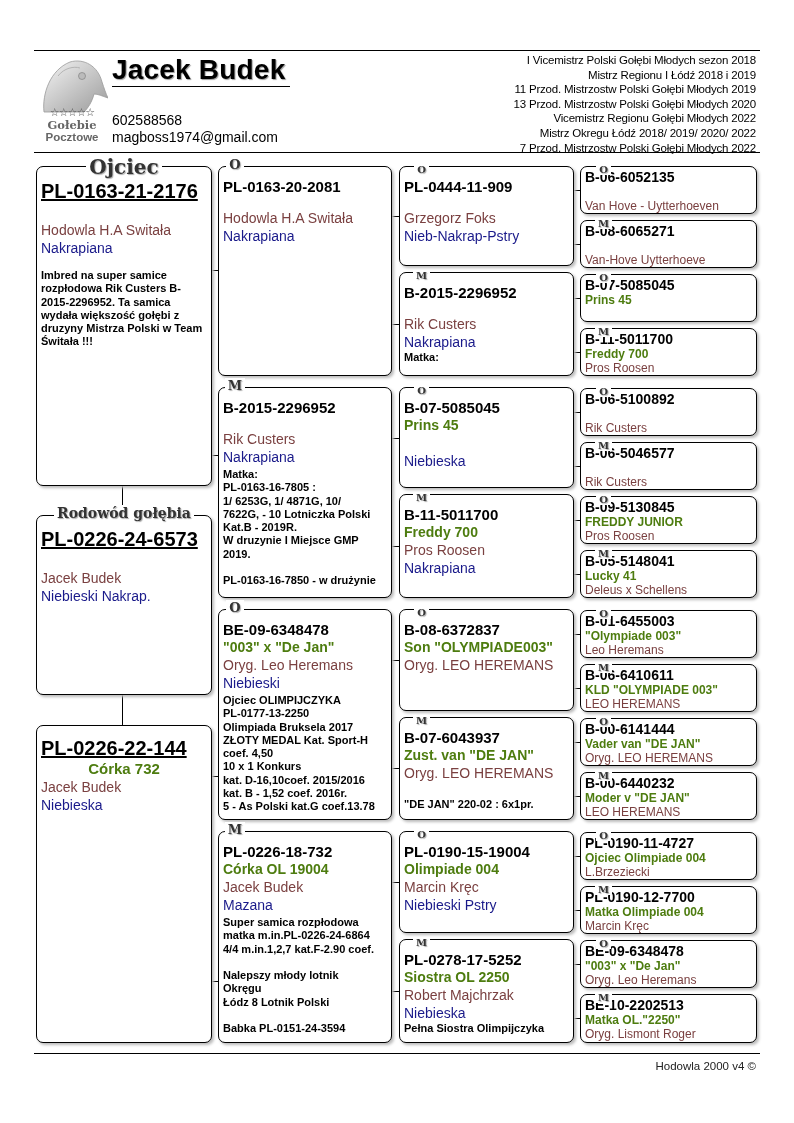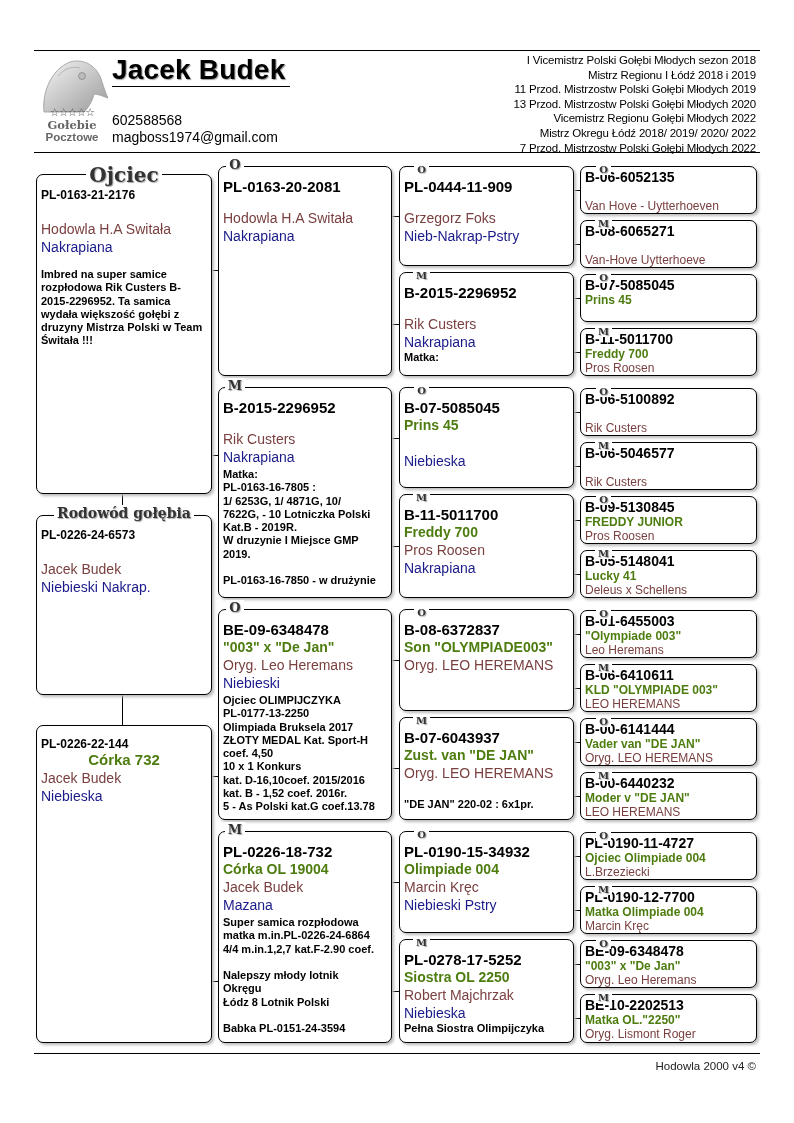--- a/index.html
+++ b/index.html
@@ -17,21 +17,21 @@
   .box { position:absolute; border:1.5px solid #000; border-radius:7px; box-sizing:border-box;
          box-shadow:2px 2px 3px #bbb; background:#fff; padding:0 4px; overflow:visible; }
   .legend { position:absolute; top:-12px; left:0; right:0; text-align:center; pointer-events:none; }
   .legend span { background:#fff; padding:0 3px; font-family:"DejaVu Serif", serif; font-weight:bold; color:#333; text-shadow:1px 1px 1px #aaa; }
   .lg-big span { font-size:20px; }
   .lg-mid span { font-size:14px; }
   .lg-small span { font-size:13px; }
   .lg-tiny { top:-8px; }
   .lg-tiny span { font-size:10px; }
   .ring { font-weight:bold; color:#000; }
-  .r-big { font-size:12px; margin-top:12px; }
+  .r-big { font-size:20px; margin-top:12px;text-decoration:underline; }
   .r-med { font-size:15px; margin-top:11px; }
   .r-sm { font-size:14px; margin-top:2px; }
   .nm { color:#4d7c0f;font-weight:bold; }
   .br { color:#7a4040; }
   .cl { color:#1a1a8a; }
   .t15 { font-size:15px; line-height:18px;text-align:center; }
   .t14 { font-size:14px; line-height:18px; }
   .t12 { font-size:12px; line-height:14px; }
   .notes { font-size:11px; font-weight:bold; line-height:13.3px; white-space:pre-line; }
   .footer { position:absolute; right:38px; top:1060px; font-size:11.5px; color:#222; }
@@ -100,21 +100,21 @@
 <div class="hline" style="left:574px;top:574px;width:6px;"></div>
 <div class="hline" style="left:574px;top:634px;width:6px;"></div>
 <div class="hline" style="left:574px;top:688px;width:6px;"></div>
 <div class="hline" style="left:574px;top:742px;width:6px;"></div>
 <div class="hline" style="left:574px;top:796px;width:6px;"></div>
 <div class="hline" style="left:574px;top:856px;width:6px;"></div>
 <div class="hline" style="left:574px;top:910px;width:6px;"></div>
 <div class="hline" style="left:574px;top:964px;width:6px;"></div>
 <div class="hline" style="left:574px;top:1018px;width:6px;"></div>
 
-<div class="box" style="left:36px;top:174px;width:176px;height:320px;">
+<div class="box" style="left:36px;top:166px;width:176px;height:320px;">
   <div class="legend lg-big"><span>Ojciec</span></div>
   <div class="ring r-big" style="margin-top:13px;">PL-0163-21-2176</div>
   <div class="br t14" style="margin-top:18px;">Hodowla H.A Switała</div>
   <div class="cl t14">Nakrapiana</div>
   <div class="notes" style="margin-top:12px;">Imbred na super samice rozpłodowa Rik Custers B-2015-2296952. Ta samica wydała większość gołębi z druzyny Mistrza Polski w Team Świtała !!!</div>
 </div>
 
 <div class="box" style="left:36px;top:515px;width:176px;height:180px;">
   <div class="legend lg-mid"><span>Rodowód gołębia</span></div>
   <div class="ring r-big">PL-0226-24-6573</div>
@@ -220,21 +220,21 @@
 </div>
 <div class="box" style="left:399px;top:717px;width:175px;height:103px;">
   <div class="legend lg-tiny" style="left:-130px;"><span>M</span></div>
   <div class="ring r-med">B-07-6043937</div>
   <div class="nm t14">Zust. van "DE JAN"</div>
   <div class="br t14">Oryg. LEO HEREMANS</div>
   <div class="notes" style="margin-top:16px;">"DE JAN" 220-02 : 6x1pr.</div>
 </div>
 <div class="box" style="left:399px;top:831px;width:175px;height:102px;">
   <div class="legend lg-tiny" style="left:-130px;"><span>O</span></div>
-  <div class="ring r-med">PL-0190-15-34932</div>
+  <div class="ring r-med">PL-0190-15-19004</div>
   <div class="nm t14">Olimpiade 004</div>
   <div class="br t14">Marcin Kręc</div>
   <div class="cl t14">Niebieski Pstry</div>
 </div>
 <div class="box" style="left:399px;top:939px;width:175px;height:104px;">
   <div class="legend lg-tiny" style="left:-130px;"><span>M</span></div>
   <div class="ring r-med">PL-0278-17-5252</div>
   <div class="nm t14">Siostra OL 2250</div>
   <div class="br t14">Robert Majchrzak</div>
   <div class="cl t14">Niebieska</div>

